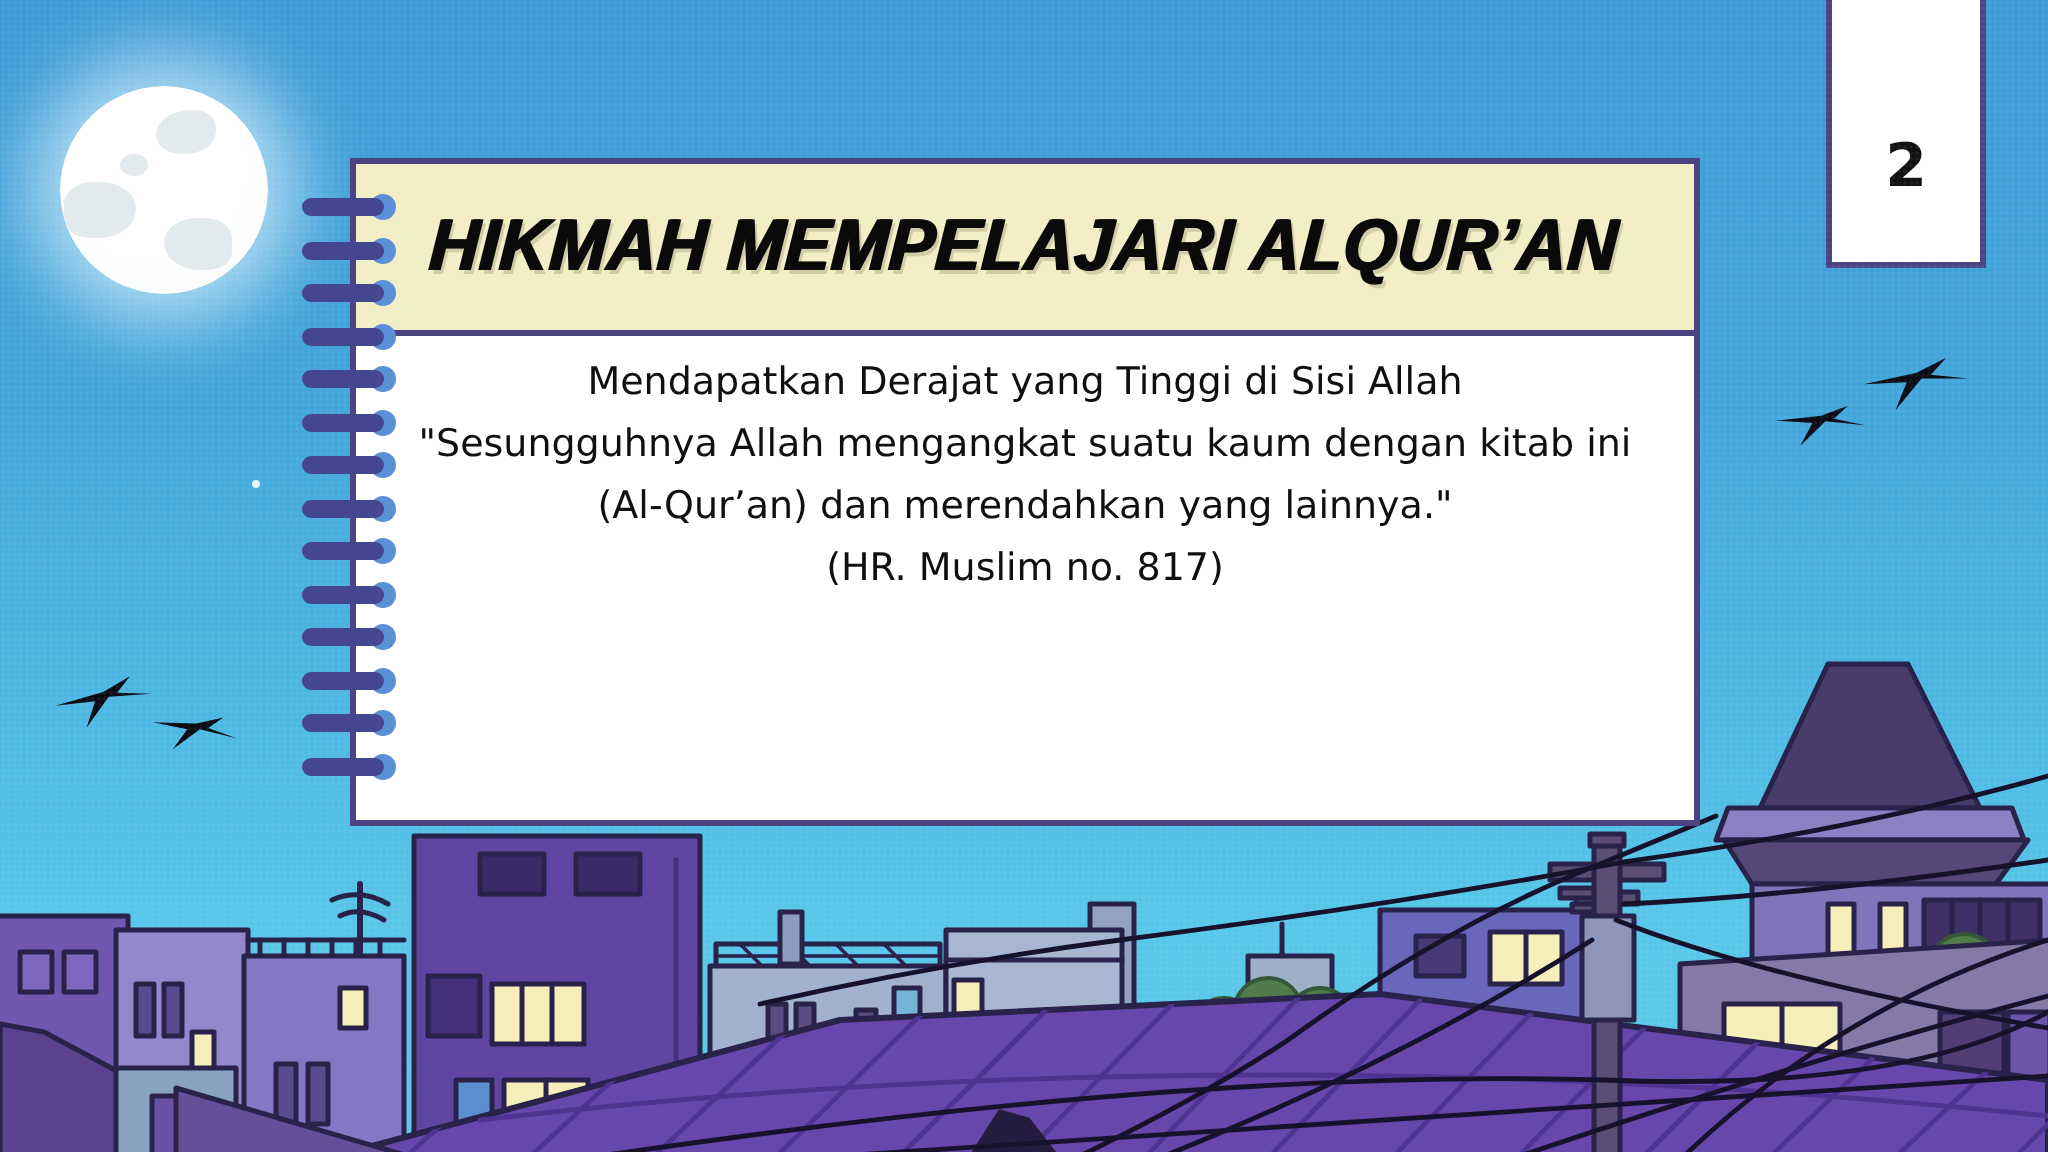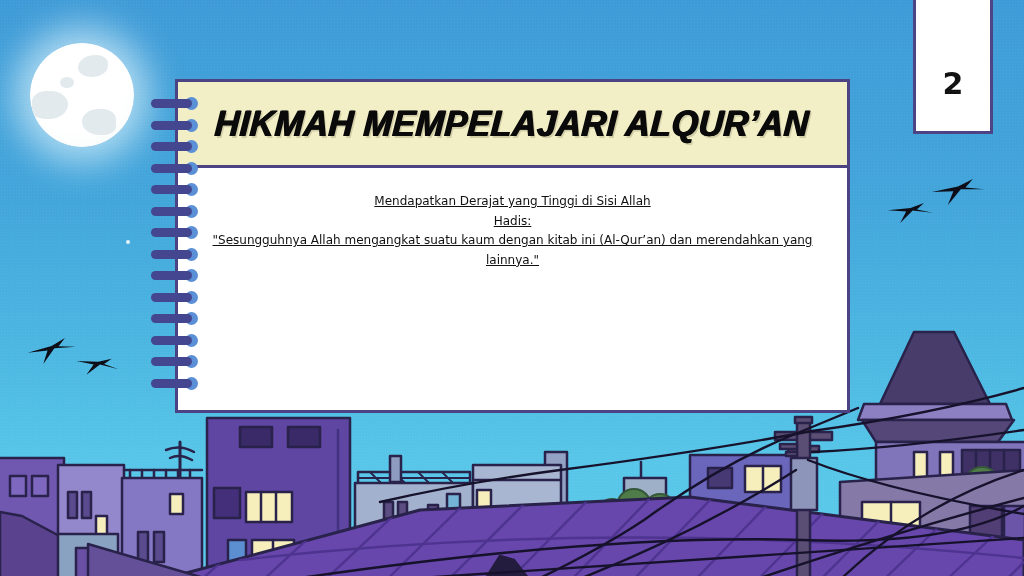--- a/index.html
+++ b/index.html
@@ -47,22 +47,22 @@
     display:flex;align-items:center;justify-content:center;
   }
   .card-title{
     font-family:"Liberation Sans","DejaVu Sans",sans-serif;
     font-weight:bold;font-style:italic;font-size:34px;color:#0a0a0a;
     letter-spacing:.5px;transform:skewX(-4deg) scaleY(1.08);
     text-shadow:.7px 0 0 #0a0a0a,-.7px 0 0 #0a0a0a,2px 2px 0 rgba(60,55,20,.18);
     white-space:nowrap;
   }
   .card-text{
-    width:632px;margin-top:29px;text-align:center;color:#101010;
-    font-size:12px;line-height:1.63;text-decoration:underline;
+    width:632px;margin-top:13px;text-align:center;color:#101010;
+    font-size:19px;line-height:1.63;
   }
   .card-text p{margin:0;}
 
   
   .spiral{position:absolute;left:151px;top:97px;display:flex;flex-direction:column;gap:8.5px;z-index:6;}
   .ring{position:relative;width:47px;height:13px;}
   .ring::after{
     content:"";position:absolute;right:0;top:0;width:13px;height:13px;border-radius:50%;
     background:#5b8fd6;
   }
@@ -246,22 +246,22 @@
     </g>
   </svg>
 
   <div class="page-box">
     <span class="num">2</span>
   </div>
 
   <div class="card-body">
     <div class="card-text">
       <p>Mendapatkan Derajat yang Tinggi di Sisi Allah</p>
-      <p>Hadis:</p>
       <p>"Sesungguhnya Allah mengangkat suatu kaum dengan kitab ini (Al-Qur’an) dan merendahkan yang lainnya."</p>
+      <p>(HR. Muslim no. 817)</p>
     </div>
   </div>
   <div class="card-header">
     <div class="card-title">HIKMAH MEMPELAJARI ALQUR’AN</div>
   </div>
 
   <div class="spiral">
       <div class="ring"></div>
       <div class="ring"></div>
       <div class="ring"></div>

